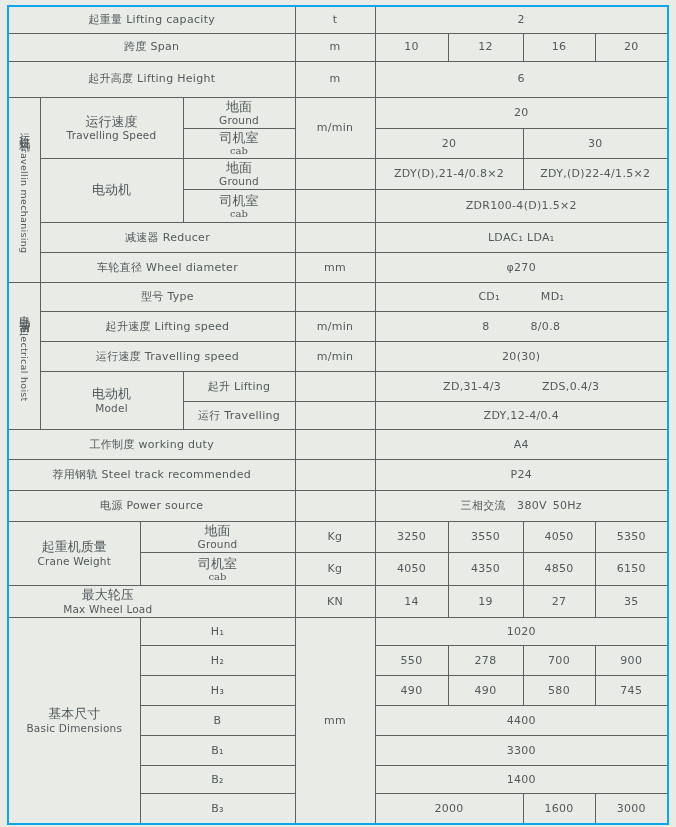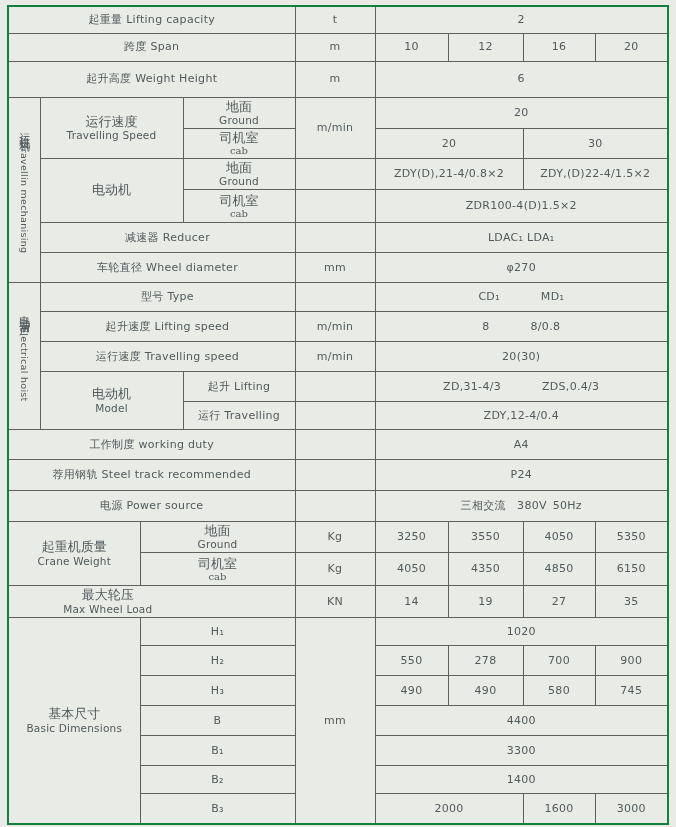--- a/index.html
+++ b/index.html
@@ -8,21 +8,21 @@
     background:#e9ebe6;
     font-family:"DejaVu Sans",sans-serif;
     color:#515a5c;
     -webkit-font-smoothing:antialiased;
   }
   table.spec{
     border-collapse:collapse;
     table-layout:fixed;
     width:661px;
     margin:5px 16px 0 7px;
-    border:2px solid #15803d;
+    border:2px solid #0ea5e9;
   }
   td{
     border:1px solid #5d625f;
     text-align:center;
     vertical-align:middle;
     font-size:11px;
     line-height:1.2;
     padding:1px 2px;
     overflow:hidden;
     word-break:break-all;
@@ -71,21 +71,21 @@
   <tr style="height:28px">
     <td colspan="4" class="one">跨度 Span</td>
     <td class="val">m</td>
     <td class="val">10</td>
     <td class="val">12</td>
     <td class="val">16</td>
     <td class="val">20</td>
   </tr>
 
   <tr style="height:36px">
-    <td colspan="4" class="one">起升高度 Weight Height</td>
+    <td colspan="4" class="one">起升高度 Lifting Height</td>
     <td class="val">m</td>
     <td colspan="4" class="val">6</td>
   </tr>
 
   <tr style="height:29px">
     <td rowspan="6" class="strip-cell">
       <div class="strip">
         <span class="strip-zh">运行机构</span><span class="strip-en">Travellin mechanising</span>
       </div>
     </td>

